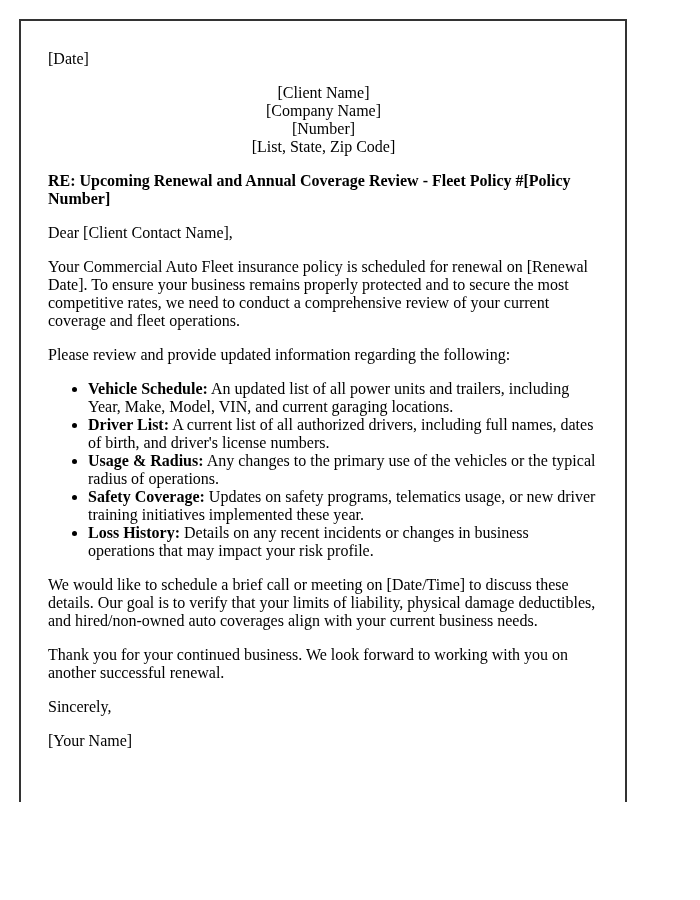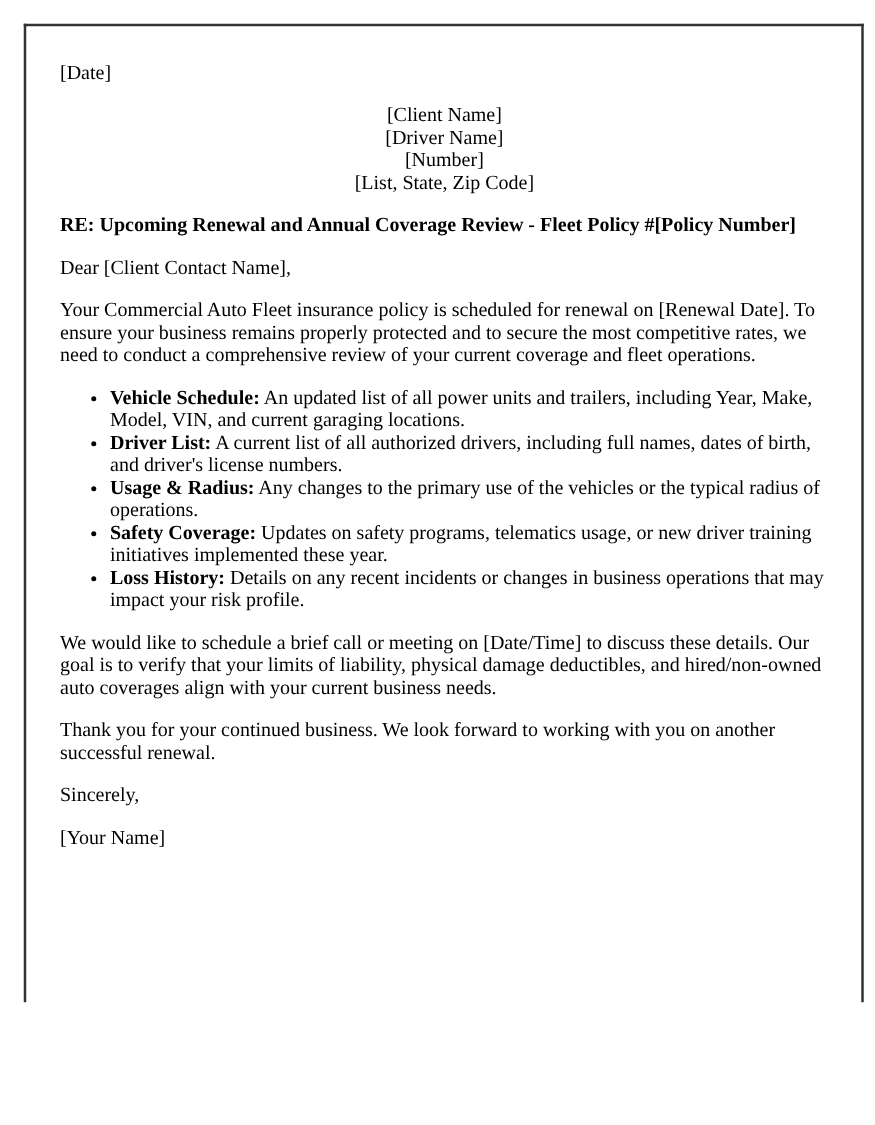--- a/index.html
+++ b/index.html
@@ -3,21 +3,21 @@
 <meta charset="utf-8">
 <style>
   html, body {
     margin: 0;
     padding: 0;
     background: #ffffff;
   }
   .letter-page {
     box-sizing: border-box;
     margin: 19px 0 0 19px;
-    width: 672px;
+    width: 608px;
     height: 783px;
     border: 2px solid #333333;
     border-bottom: none;
     padding: 13px 26px 0 27px;
     overflow: hidden;
     background: #ffffff;
     font-family: "Liberation Serif", "DejaVu Serif", serif;
     font-size: 16px;
     line-height: 18px;
     color: #000000;
@@ -43,31 +43,32 @@
 </style>
 </head>
 <body>
 
 <div class="letter-page">
 
   <p>[Date]</p>
 
   <p>
     <span class="addr-line" style="display:block">[Client Name]</span>
-    <span class="addr-line" style="display:block">[Driver Name]</span>
+    <span class="addr-line" style="display:block">[Company Name]</span>
     <span class="addr-line" style="display:block">[Number]</span>
     <span class="addr-line" style="display:block">[List, State, Zip Code]</span>
   </p>
 
   <p class="bold">RE: Upcoming Renewal and Annual Coverage Review - Fleet Policy #[Policy Number]</p>
 
   <p>Dear [Client Contact Name],</p>
 
   <p>Your Commercial Auto Fleet insurance policy is scheduled for renewal on [Renewal Date]. To ensure your business remains properly protected and to secure the most competitive rates, we need to conduct a comprehensive review of your current coverage and fleet operations.</p>
 
+  <p>Please review and provide updated information regarding the following:</p>
 
   <ul class="req-list">
     <li><span class="bold">Vehicle Schedule:</span><span> An updated list of all power units and trailers, including Year, Make, Model, VIN, and current garaging locations.</span></li>
     <li><span class="bold">Driver List:</span><span> A current list of all authorized drivers, including full names, dates of birth, and driver's license numbers.</span></li>
     <li><span class="bold">Usage &amp; Radius:</span><span> Any changes to the primary use of the vehicles or the typical radius of operations.</span></li>
     <li><span class="bold">Safety Coverage:</span><span> Updates on safety programs, telematics usage, or new driver training initiatives implemented these year.</span></li>
     <li><span class="bold">Loss History:</span><span> Details on any recent incidents or changes in business operations that may impact your risk profile.</span></li>
   </ul>
 
   <p>We would like to schedule a brief call or meeting on [Date/Time] to discuss these details. Our goal is to verify that your limits of liability, physical damage deductibles, and hired/non-owned auto coverages align with your current business needs.</p>

